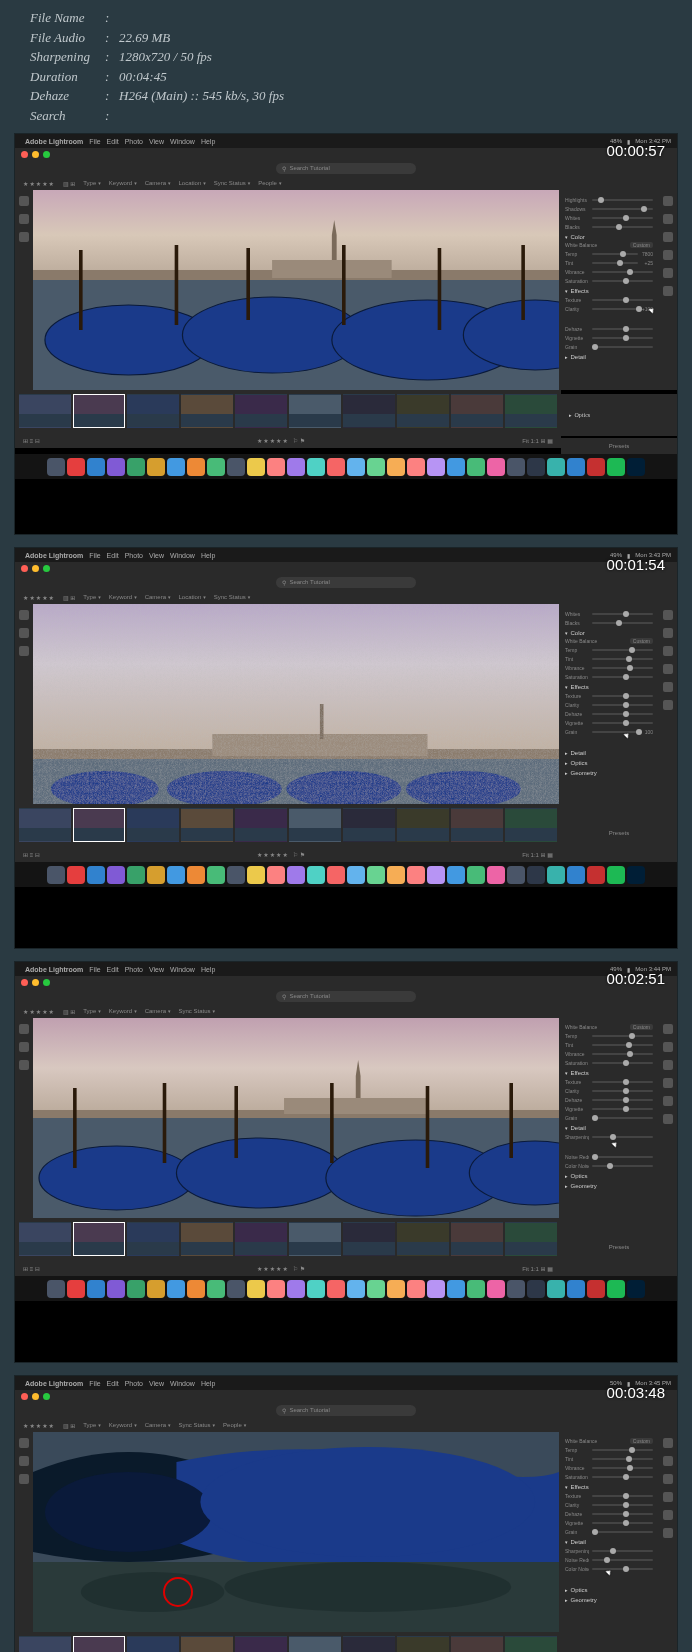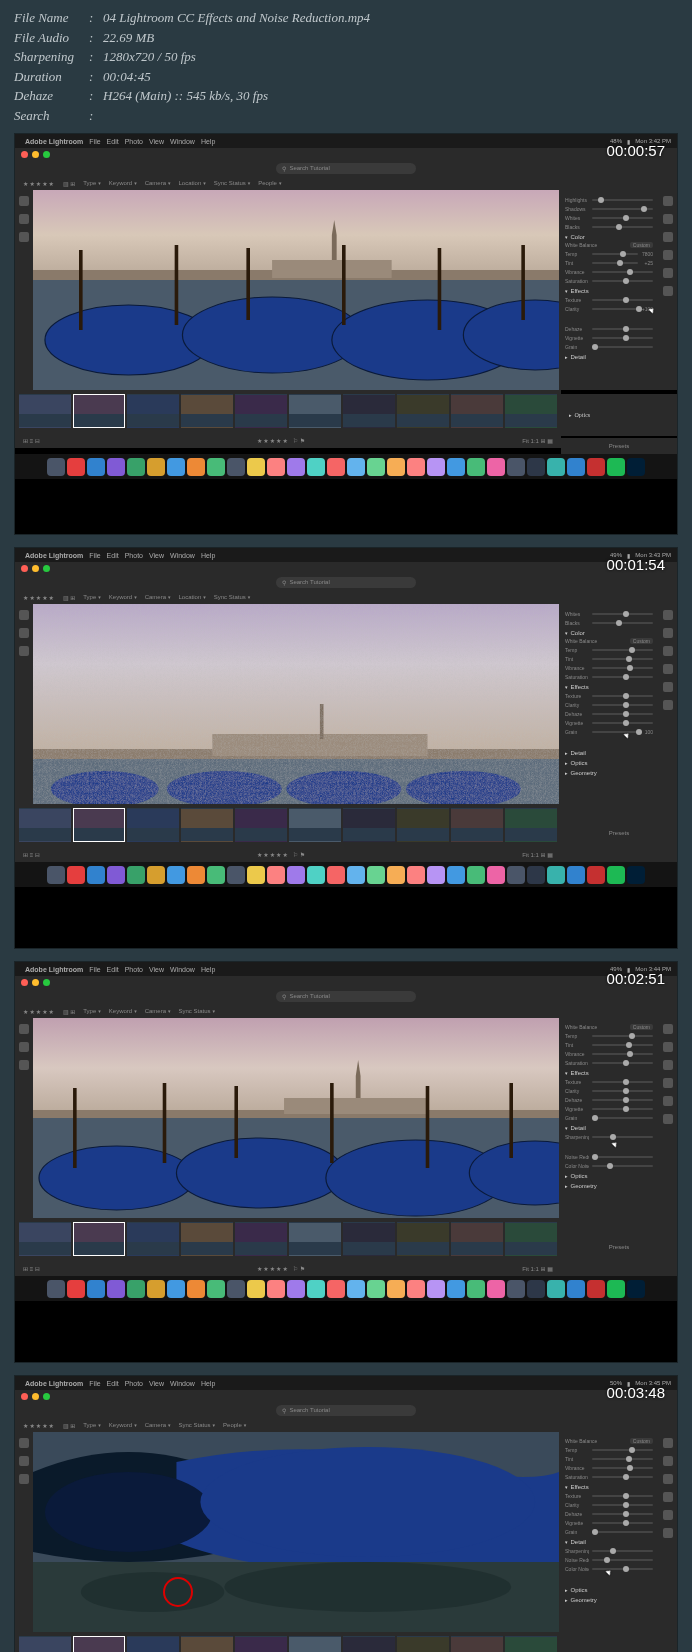--- a/index.html
+++ b/index.html
@@ -1,18 +1,18 @@
 <!DOCTYPE html>
 <html><head>
 <meta charset="utf-8">
 <style>
 * { margin: 0; padding: 0; box-sizing: border-box; }
 body { background: #2a3a42; font-family: Georgia, 'Times New Roman', serif; color: #c0c8cc; width: 692px; }
 .meta-info { padding: 8px 14px; font-style: italic; font-size: 13px; line-height: 1.5; }
-.meta-row { display: flex; }
+.meta-row { display: flex; margin-left: 16px; }
 .meta-label { width: 75px; }
 .meta-colon { width: 14px; }
 .frames { padding: 0 14px 14px; }
 .frame { position: relative; background: #000; margin-bottom: 12px; border: 1px solid #1a2428; }
 .frame-inner { position: relative; height: 400px; overflow: hidden; }
 .timestamp { position: absolute; top: 8px; right: 12px; color: #fff; font-family: Arial, sans-serif; font-style: normal; font-size: 15px; z-index: 100; text-shadow: 0 0 3px #000; }
 .menubar { height: 14px; background: #1a1a1a; display: flex; align-items: center; padding: 0 6px; font-size: 7px; color: #aaa; font-family: Arial,sans-serif; font-style: normal; }
 .menubar .apple { margin-right: 4px; }
 .menubar .app-name { font-weight: bold; margin-right: 6px; }
 .menubar .menu-item { margin-right: 6px; }
@@ -58,21 +58,20 @@
 .red-circle { position: absolute; width: 30px; height: 30px; border: 2px solid #d00; border-radius: 50%; }
 svg.scene { width: 100%; height: 100%; display: block; }
 </style>
 </head>
 <body>
 
 <div class="meta-info">
   <div class="meta-row">
       <span class="meta-label">File Name</span>
       <span class="meta-colon">:</span>
-      <span>04 Lightroom CC Effects and Noise Reduction.mp4</span>
     </div>
   <div class="meta-row">
       <span class="meta-label">File Audio</span>
       <span class="meta-colon">:</span>
       <span>22.69 MB</span>
     </div>
   <div class="meta-row">
       <span class="meta-label">Sharpening</span>
       <span class="meta-colon">:</span>
       <span>1280x720 / 50 fps</span>

